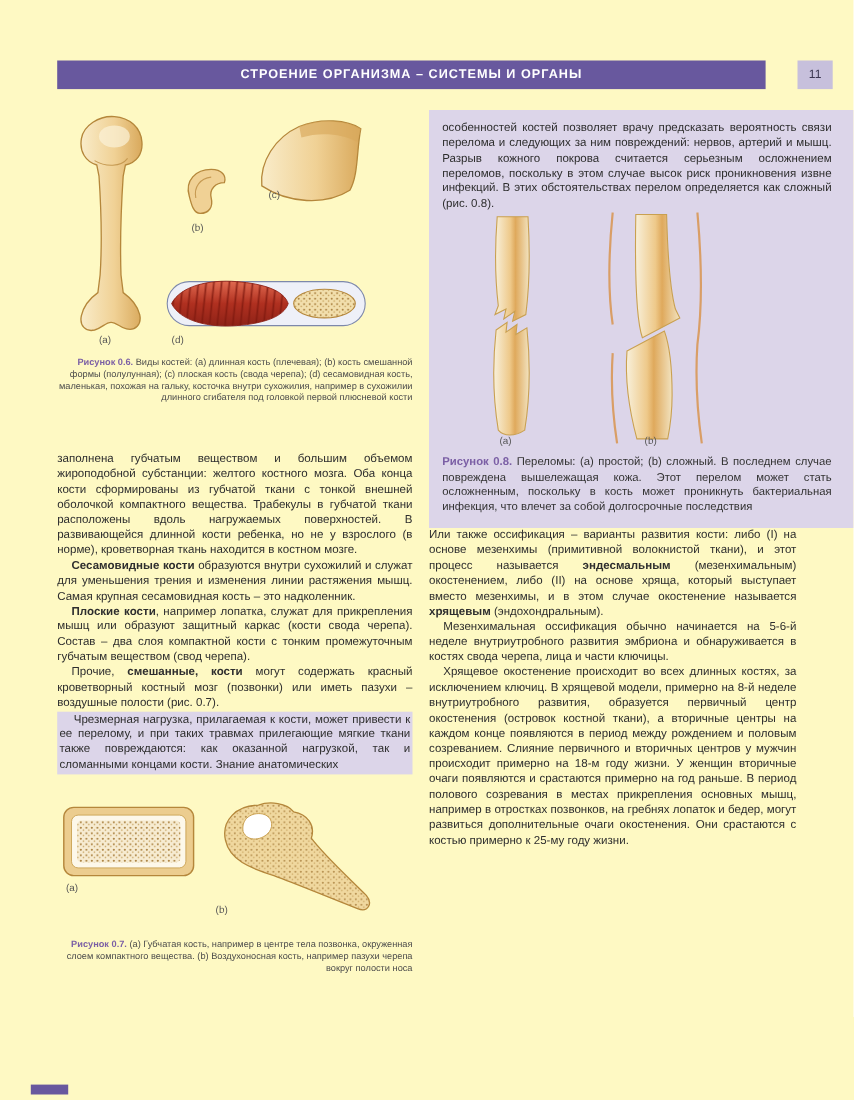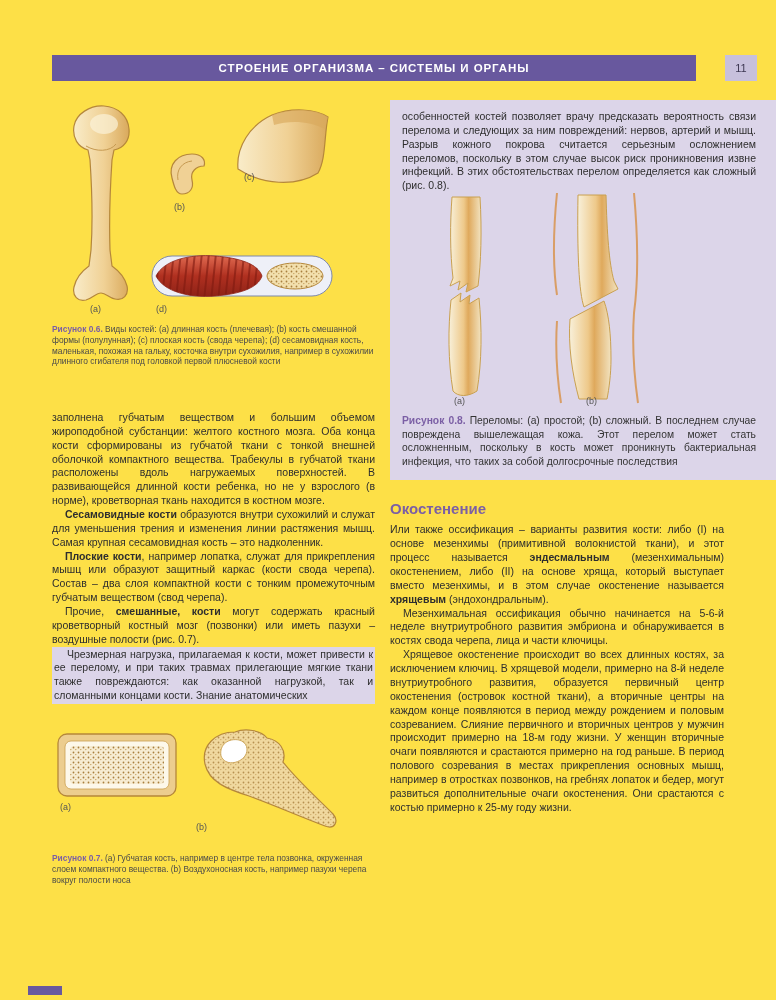--- a/index.html
+++ b/index.html
@@ -1,17 +1,17 @@
 <!DOCTYPE html>
 <html><head>
 <meta charset="utf-8">
 <style>
   html,body { margin:0; padding:0; background:#ffffff; }
   .page {
-    position:relative; width:776px; height:1000px; background:#fde047;
+    position:relative; width:776px; height:1000px; background:#fef9c3;
     font-family:"Liberation Sans", sans-serif; color:#2e2e2e; overflow:hidden;
   }
   
   .header-bar {
     position:absolute; left:52px; top:55px; width:644px; height:26px;
     background:#68589e; color:#ffffff; display:flex; align-items:center; justify-content:center;
     font-size:11.5px; letter-spacing:0.08em; font-weight:bold;
   }
   .page-number {
     position:absolute; left:725px; top:55px; width:32px; height:26px;
@@ -25,21 +25,21 @@
 
   .bodytext p {
     margin:0; font-size:10.5px; line-height:1.32; text-align:justify;
     color:#2e2e2e; text-indent:13px;
   }
   .bodytext p.noindent { text-indent:0; }
   .bodytext b { font-weight:bold; }
 
   .highlight { background:#dcd5e9; padding:1px 2px; margin:0 -2px; }
 
-  .caption { font-size:8.4px; line-height:1.28; color:#4a4a4a; margin:7px 0 0 0; text-align:left; }
+  .caption { font-size:8.4px; line-height:1.28; color:#4a4a4a; margin:7px 0 0 0; text-align:right; }
   .cap-label { color:#7b5fa5; font-weight:bold; }
 
   .fig { display:block; }
   .fig svg { display:block; }
   .fig06 { margin-top:2px; }
   .left-body { margin-top:44px; }
   .fig07 { margin-top:22px; }
 
   .lavender-box {
     background:#dcd5e9; width:390px; box-sizing:border-box;
@@ -192,24 +192,23 @@
             <path d="M 232,0 C 236,45 236,90 232,120 C 230,150 232,182 236,210" fill="none" stroke="#d99e66" stroke-width="2"></path>
             <path d="M 176,2 L 204,2 C 205,40 207,70 212,88 L 216,96 L 182,114 C 177,100 175,60 176,2 Z" fill="url(#boneGrad8)" stroke="#c9a050" stroke-width="1"></path>
             <path d="M 168,126 L 202,108 C 207,122 209,142 209,166 C 209,181 207,196 205,206 L 177,206 C 170,180 166,152 168,126 Z" fill="url(#boneGrad8)" stroke="#c9a050" stroke-width="1"></path>
           </g>
 
           <text class="figlabel" x="52" y="211">(a)</text>
           <text class="figlabel" x="184" y="211">(b)</text>
         </svg>
       </div>
 
-      <p class="caption-big"><span class="cap-label">Рисунок 0.8.</span><span> Переломы: (a) простой; (b) сложный. В последнем случае повреждена вышележащая кожа. Этот перелом может стать осложненным, поскольку в кость может проникнуть бактериальная инфекция, что таких за собой долгосрочные последствия</span></p>
-    </div>
-
-    <h2 class="section-heading">Окостенение</h2>
+      <p class="caption-big"><span class="cap-label">Рисунок 0.8.</span><span> Переломы: (a) простой; (b) сложный. В последнем случае повреждена вышележащая кожа. Этот перелом может стать осложненным, поскольку в кость может проникнуть бактериальная инфекция, что влечет за собой долгосрочные последствия</span></p>
+    </div>
+
     <div class="bodytext">
       <p class="noindent"><span>Или также оссификация – варианты развития кости: либо (I) на основе мезенхимы (примитивной волокнистой ткани), и этот процесс называется </span><b>эндесмальным</b><span> (мезенхимальным) окостенением, либо (II) на основе хряща, который выступает вместо мезенхимы, и в этом случае окостенение называется </span><b>хрящевым</b><span> (эндохондральным).</span></p>
       <p>Мезенхимальная оссификация обычно начинается на 5-6-й неделе внутриутробного развития эмбриона и обнаруживается в костях свода черепа, лица и части ключицы.</p>
       <p>Хрящевое окостенение происходит во всех длинных костях, за исключением ключиц. В хрящевой модели, примерно на 8-й неделе внутриутробного развития, образуется первичный центр окостенения (островок костной ткани), а вторичные центры на каждом конце появляются в период между рождением и половым созреванием. Слияние первичного и вторичных центров у мужчин происходит примерно на 18-м году жизни. У женщин вторичные очаги появляются и срастаются примерно на год раньше. В период полового созревания в местах прикрепления основных мышц, например в отростках позвонков, на гребнях лопаток и бедер, могут развиться дополнительные очаги окостенения. Они срастаются с костью примерно к 25-му году жизни.</p>
     </div>
 
   </div>
 
   <div class="footer-mark"></div>
 </div>

